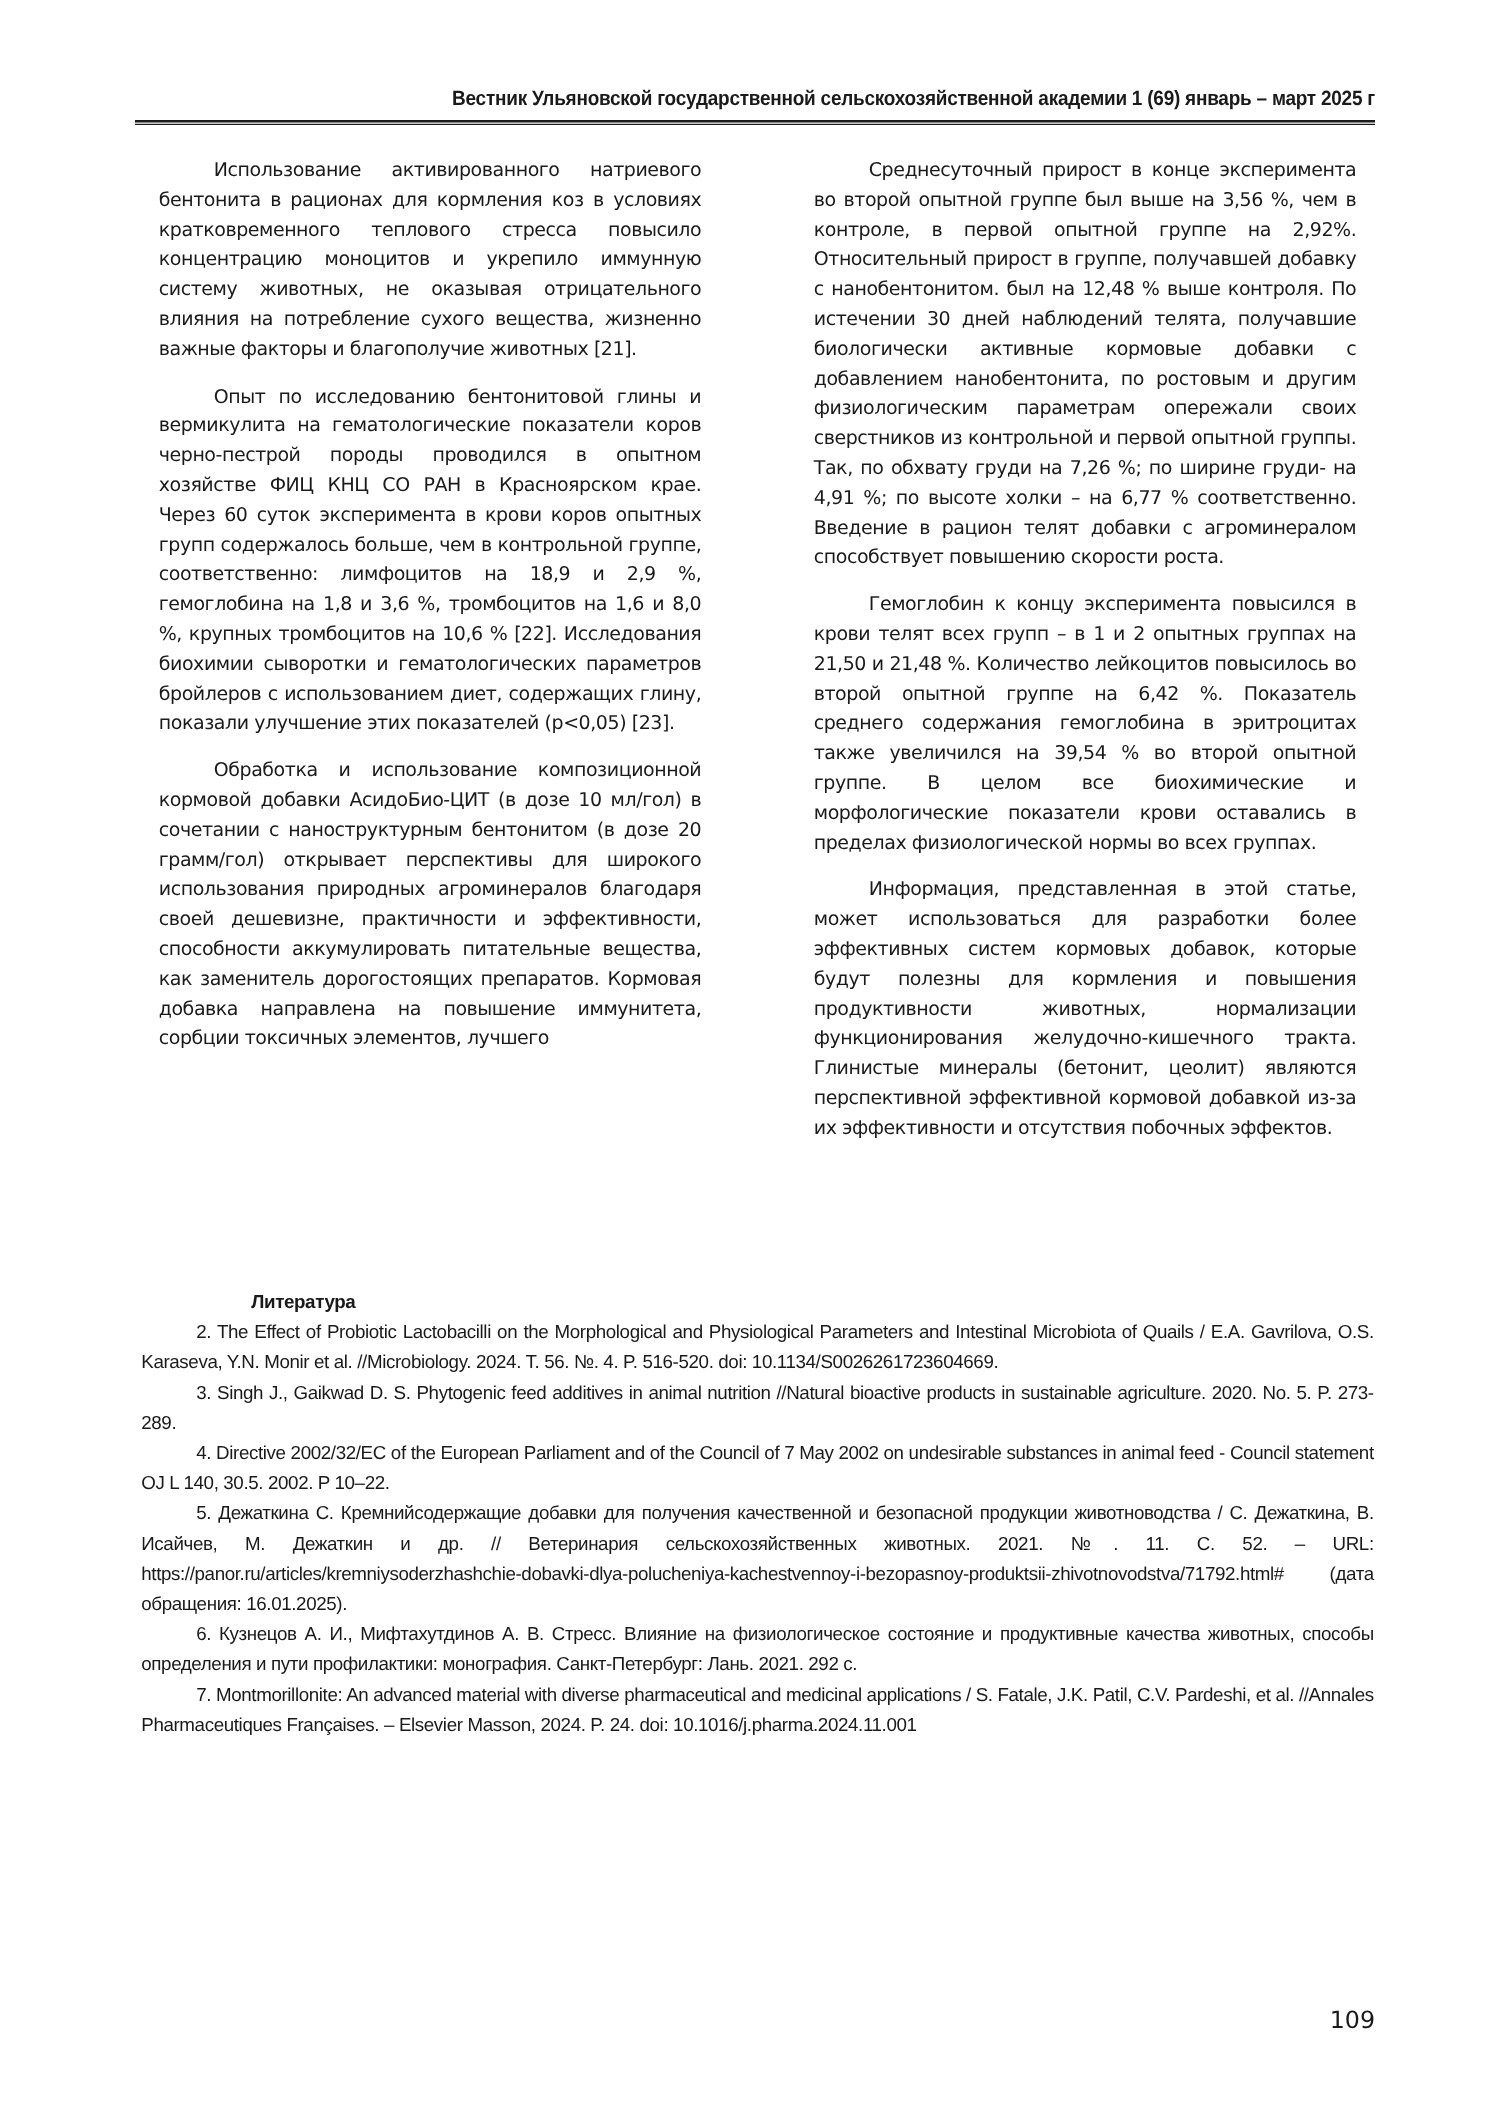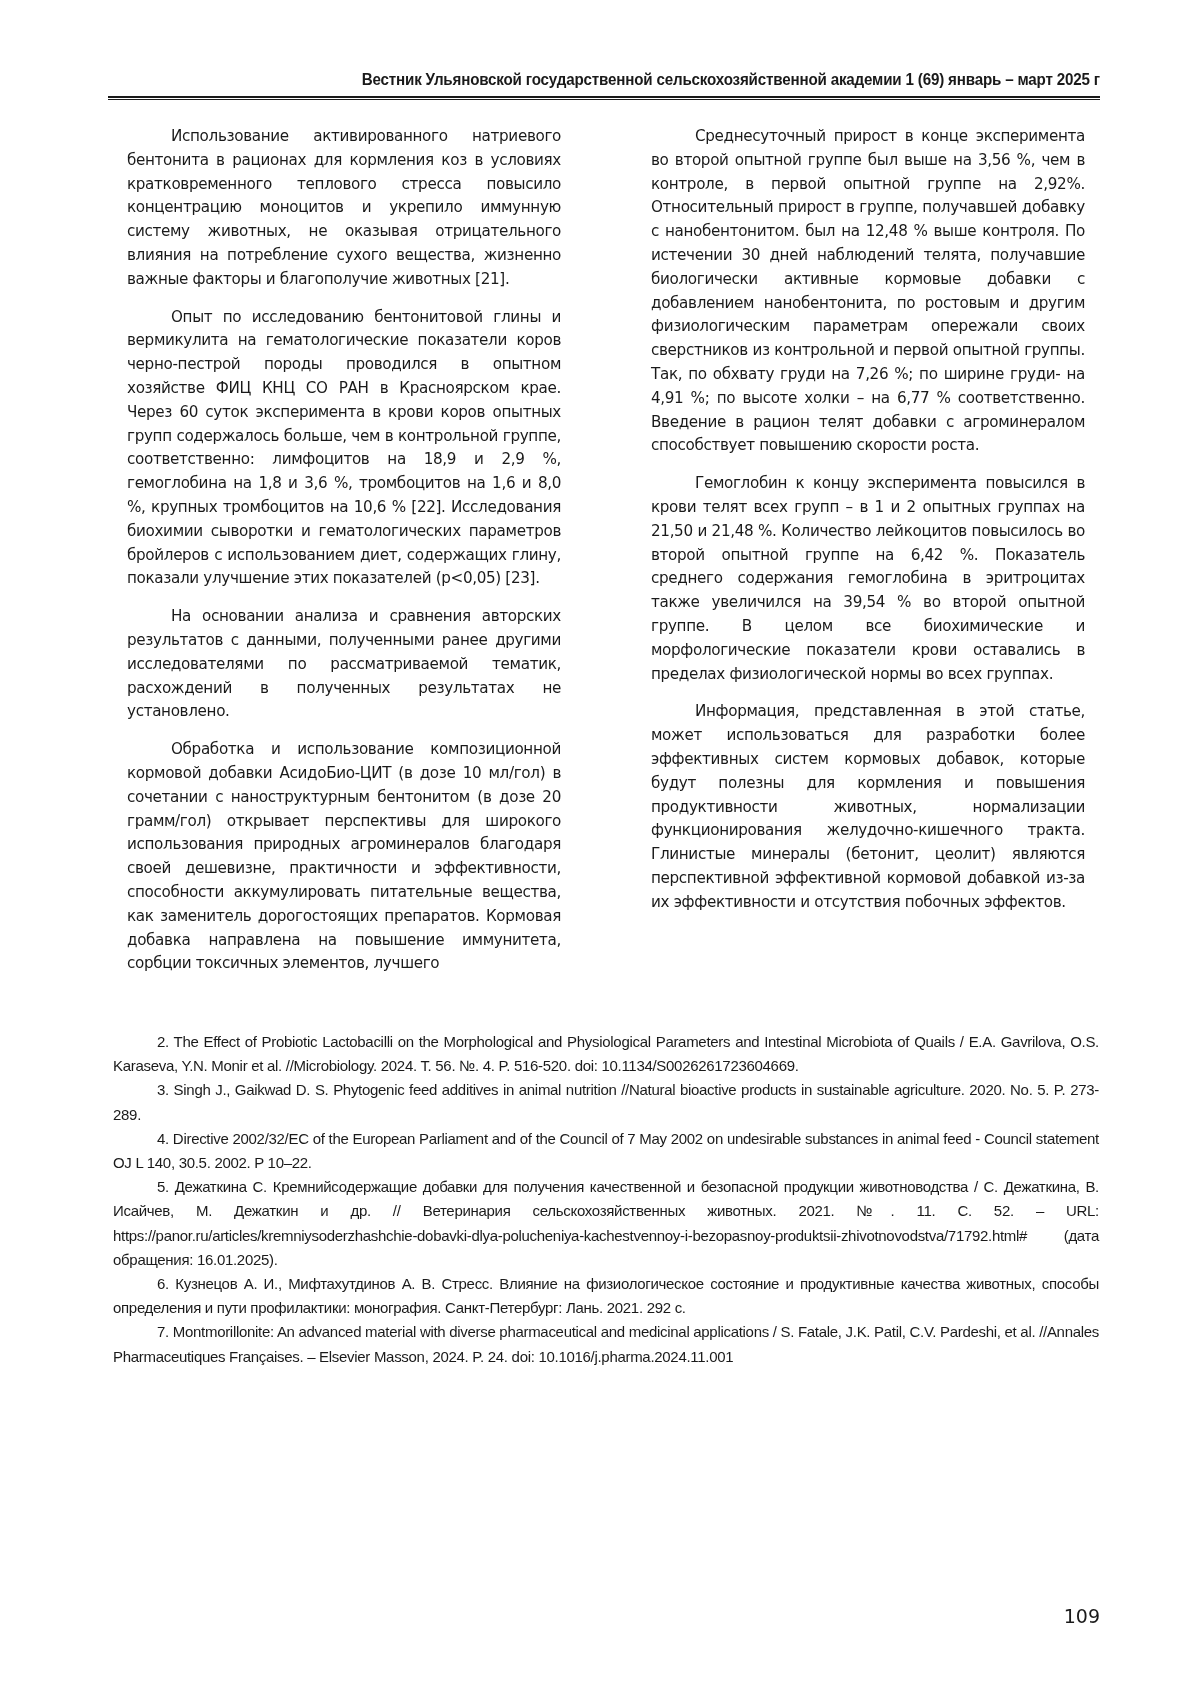--- a/index.html
+++ b/index.html
@@ -37,31 +37,31 @@
 </style>
 </head>
 <body>
 
 <div class="header">Вестник Ульяновской государственной сельскохозяйственной академии 1 (69) январь – март 2025 г</div>
 <div class="header-rule"></div>
 
 <div class="col left">
   <p>Использование активированного натриевого бентонита в рационах для кормления коз в условиях кратковременного теплового стресса повысило концентрацию моноцитов и укрепило иммунную систему животных, не оказывая отрицательного влияния на потребление сухого вещества, жизненно важные факторы и благополучие животных [21].</p>
   <p>Опыт по исследованию бентонитовой глины и вермикулита на гематологические показатели коров черно-пестрой породы проводился в опытном хозяйстве ФИЦ КНЦ СО РАН в Красноярском крае. Через 60 суток эксперимента в крови коров опытных групп содержалось больше, чем в контрольной группе, соответственно: лимфоцитов на 18,9 и 2,9 %, гемоглобина на 1,8 и 3,6 %, тромбоцитов на 1,6 и 8,0 %, крупных тромбоцитов на 10,6 % [22]. Исследования биохимии сыворотки и гематологических параметров бройлеров с использованием диет, содержащих глину, показали улучшение этих показателей (p&lt;0,05) [23].</p>
-  <p>На основании анализа и сравнения авторских результатов с данными, полученными ранее другими исследователями по рассматриваемой тематик, расхождений в полученных результатах не установлено.</p>
   <p>Обработка и использование композиционной кормовой добавки АсидоБио-ЦИТ (в дозе 10 мл/гол) в сочетании с наноструктурным бентонитом (в дозе 20 грамм/гол) открывает перспективы для широкого использования природных агроминералов благодаря своей дешевизне, практичности и эффективности, способности аккумулировать питательные вещества, как заменитель дорогостоящих препаратов. Кормовая добавка направлена на повышение иммунитета, сорбции токсичных элементов, лучшего</p>
 </div>
 
 <div class="col right">
   <p>Среднесуточный прирост в конце эксперимента во второй опытной группе был выше на 3,56 %, чем в контроле, в первой опытной группе на 2,92%. Относительный прирост в группе, получавшей добавку с нанобентонитом. был на 12,48 % выше контроля. По истечении 30 дней наблюдений телята, получавшие биологически активные кормовые добавки с добавлением нанобентонита, по ростовым и другим физиологическим параметрам опережали своих сверстников из контрольной и первой опытной группы. Так, по обхвату груди на 7,26 %; по ширине груди- на 4,91 %; по высоте холки – на 6,77 % соответственно. Введение в рацион телят добавки с агроминералом способствует повышению скорости роста.</p>
   <p>Гемоглобин к концу эксперимента повысился в крови телят всех групп – в 1 и 2 опытных группах на 21,50 и 21,48 %. Количество лейкоцитов повысилось во второй опытной группе на 6,42 %. Показатель среднего содержания гемоглобина в эритроцитах также увеличился на 39,54 % во второй опытной группе. В целом все биохимические и морфологические показатели крови оставались в пределах физиологической нормы во всех группах.</p>
   <p>Информация, представленная в этой статье, может использоваться для разработки более эффективных систем кормовых добавок, которые будут полезны для кормления и повышения продуктивности животных, нормализации функционирования желудочно-кишечного тракта. Глинистые минералы (бетонит, цеолит) являются перспективной эффективной кормовой добавкой из-за их эффективности и отсутствия побочных эффектов.</p>
 </div>
 
 <div class="refs">
+  <p class="refs-title">Литература</p>
   <p>2. The Effect of Probiotic Lactobacilli on the Morphological and Physiological Parameters and Intestinal Microbiota of Quails / E.A. Gavrilova, O.S. Karaseva, Y.N. Monir et al. //Microbiology. 2024. T. 56. №. 4. P. 516-520. doi: 10.1134/S0026261723604669.</p>
   <p>3. Singh J., Gaikwad D. S. Phytogenic feed additives in animal nutrition //Natural bioactive products in sustainable agriculture. 2020. No. 5. P. 273-289.</p>
   <p>4. Directive 2002/32/EC of the European Parliament and of the Council of 7 May 2002 on undesirable substances in animal feed - Council statement OJ L 140, 30.5. 2002. P 10–22.</p>
   <p>5. Дежаткина С. Кремнийсодержащие добавки для получения качественной и безопасной продукции животноводства / С. Дежаткина, В. Исайчев, М. Дежаткин и др. // Ветеринария сельскохозяйственных животных. 2021. №. 11. С. 52. – URL: https://panor.ru/articles/kremniysoderzhashchie-dobavki-dlya-polucheniya-kachestvennoy-i-bezopasnoy-produktsii-zhivotnovodstva/71792.html# (дата обращения: 16.01.2025).</p>
   <p>6. Кузнецов А. И., Мифтахутдинов А. В. Стресс. Влияние на физиологическое состояние и продуктивные качества животных, способы определения и пути профилактики: монография. Санкт-Петербург: Лань. 2021. 292 с.</p>
   <p>7. Montmorillonite: An advanced material with diverse pharmaceutical and medicinal applications / S. Fatale, J.K. Patil, C.V. Pardeshi, et al. //Annales Pharmaceutiques Françaises. – Elsevier Masson, 2024. P. 24. doi: 10.1016/j.pharma.2024.11.001</p>
 </div>
 
 <div class="page-number">109</div>
 

